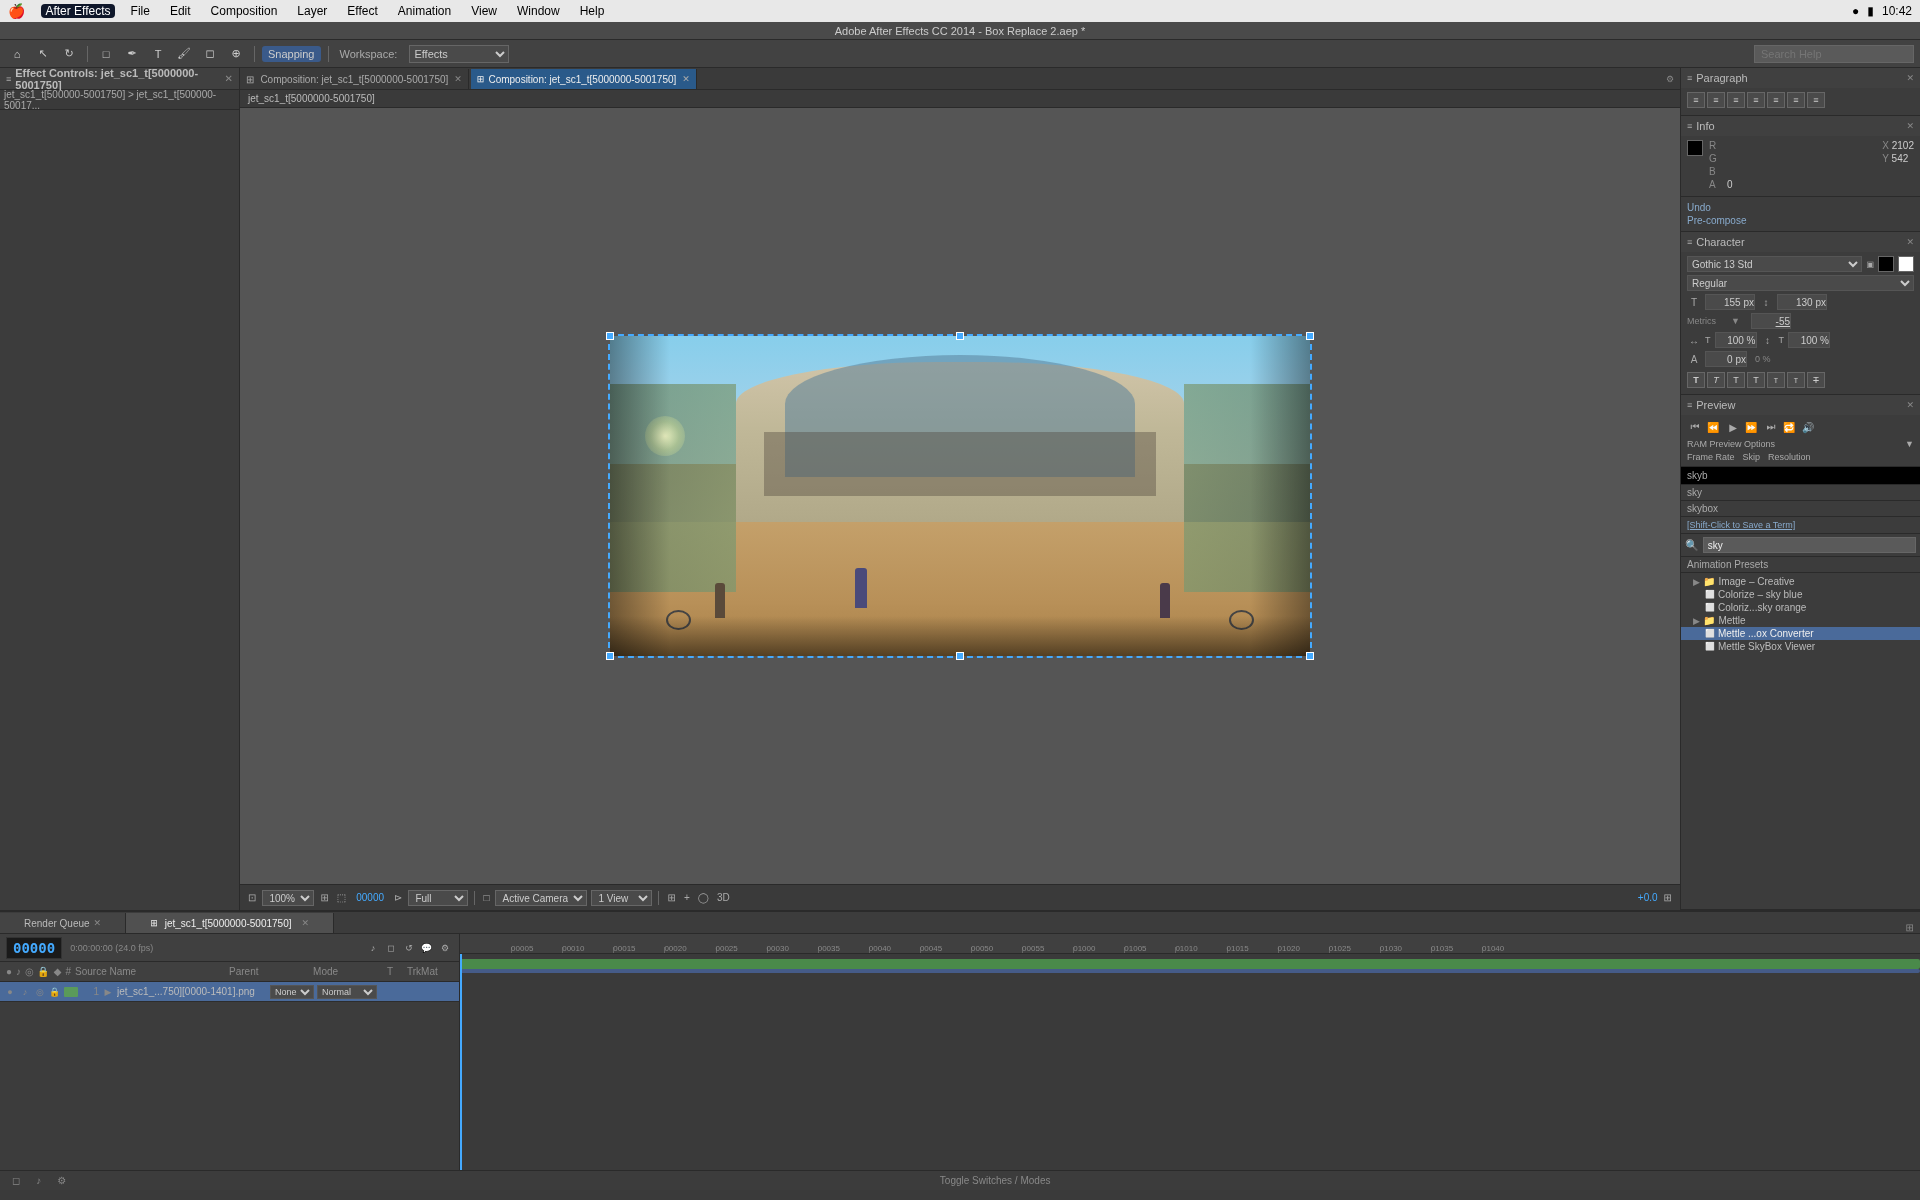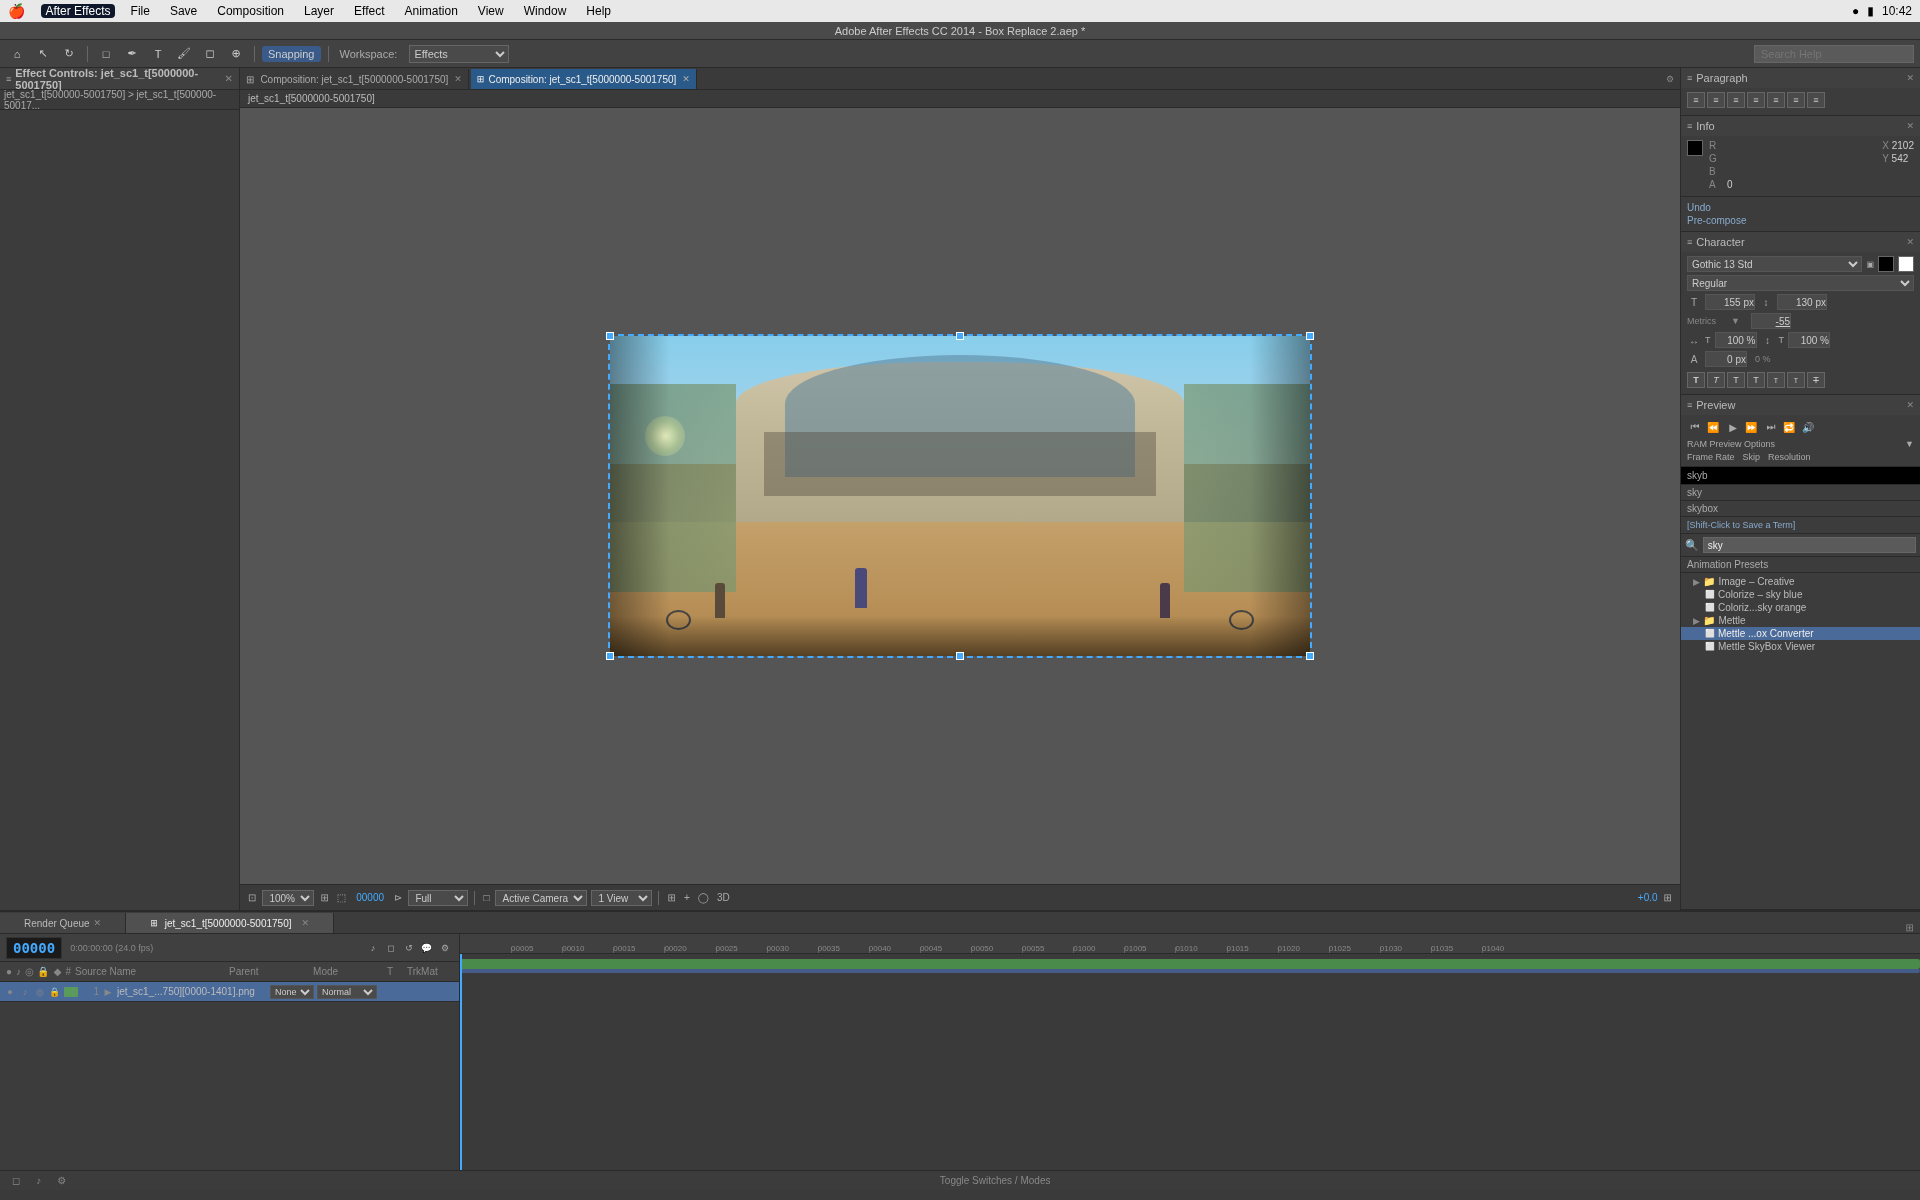--- a/index.html
+++ b/index.html
@@ -604,21 +604,21 @@
       width: 160px;
     }
   </style>
 </head>
 <body>
 
 <div id="mac-menubar">
   <span class="apple-logo">🍎</span>
   <span class="menu-item active">After Effects</span>
   <span class="menu-item">File</span>
-  <span class="menu-item">Save</span>
+  <span class="menu-item">Edit</span>
   <span class="menu-item">Composition</span>
   <span class="menu-item">Layer</span>
   <span class="menu-item">Effect</span>
   <span class="menu-item">Animation</span>
   <span class="menu-item">View</span>
   <span class="menu-item">Window</span>
   <span class="menu-item">Help</span>
   <div class="mac-menubar-right">
     <span class="mac-status-icon">●</span>
     <span class="mac-status-icon">▮</span>
@@ -930,21 +930,21 @@
       <div style="display:flex; align-items:center; height:18px; background:#000000; padding:0 6px; font-size:10px; color:#aaa; gap:3px; border-bottom:1px solid #2a2a2a;">
         <span style="cursor:pointer;">skyb</span>
       </div>
       <div style="display:flex; align-items:center; height:16px; background:#3c3c3c; padding:0 6px; font-size:10px; color:#aaa; gap:3px; border-bottom:1px solid #2a2a2a;">
         <span style="cursor:pointer;">sky</span>
       </div>
       <div style="display:flex; align-items:center; height:16px; background:#3c3c3c; padding:0 6px; font-size:10px; color:#aaa; gap:3px; border-bottom:1px solid #2a2a2a;">
         <span style="cursor:pointer;">skybox</span>
       </div>
 
-      <div style="font-size:9px; color:#88aacc; padding:3px 6px; border-bottom:1px solid #2a2a2a; cursor:pointer;">
+      <div style="font-size:9px; color:#88aacc; padding:3px 6px; border-bottom:1px solid #2a2a2a; cursor:pointer;text-decoration:underline;">
         [Shift-Click to Save a Term]
       </div>
 
       <div class="search-row">
         <button class="search-icon-btn">🔍</button>
         <input class="search-input" type="text" value="sky" style="">
       </div>
 
       <div style="font-size:10px; color:#aaa; padding:2px 6px; border-bottom:1px solid #2a2a2a;">
         <span>Animation Presets</span>

